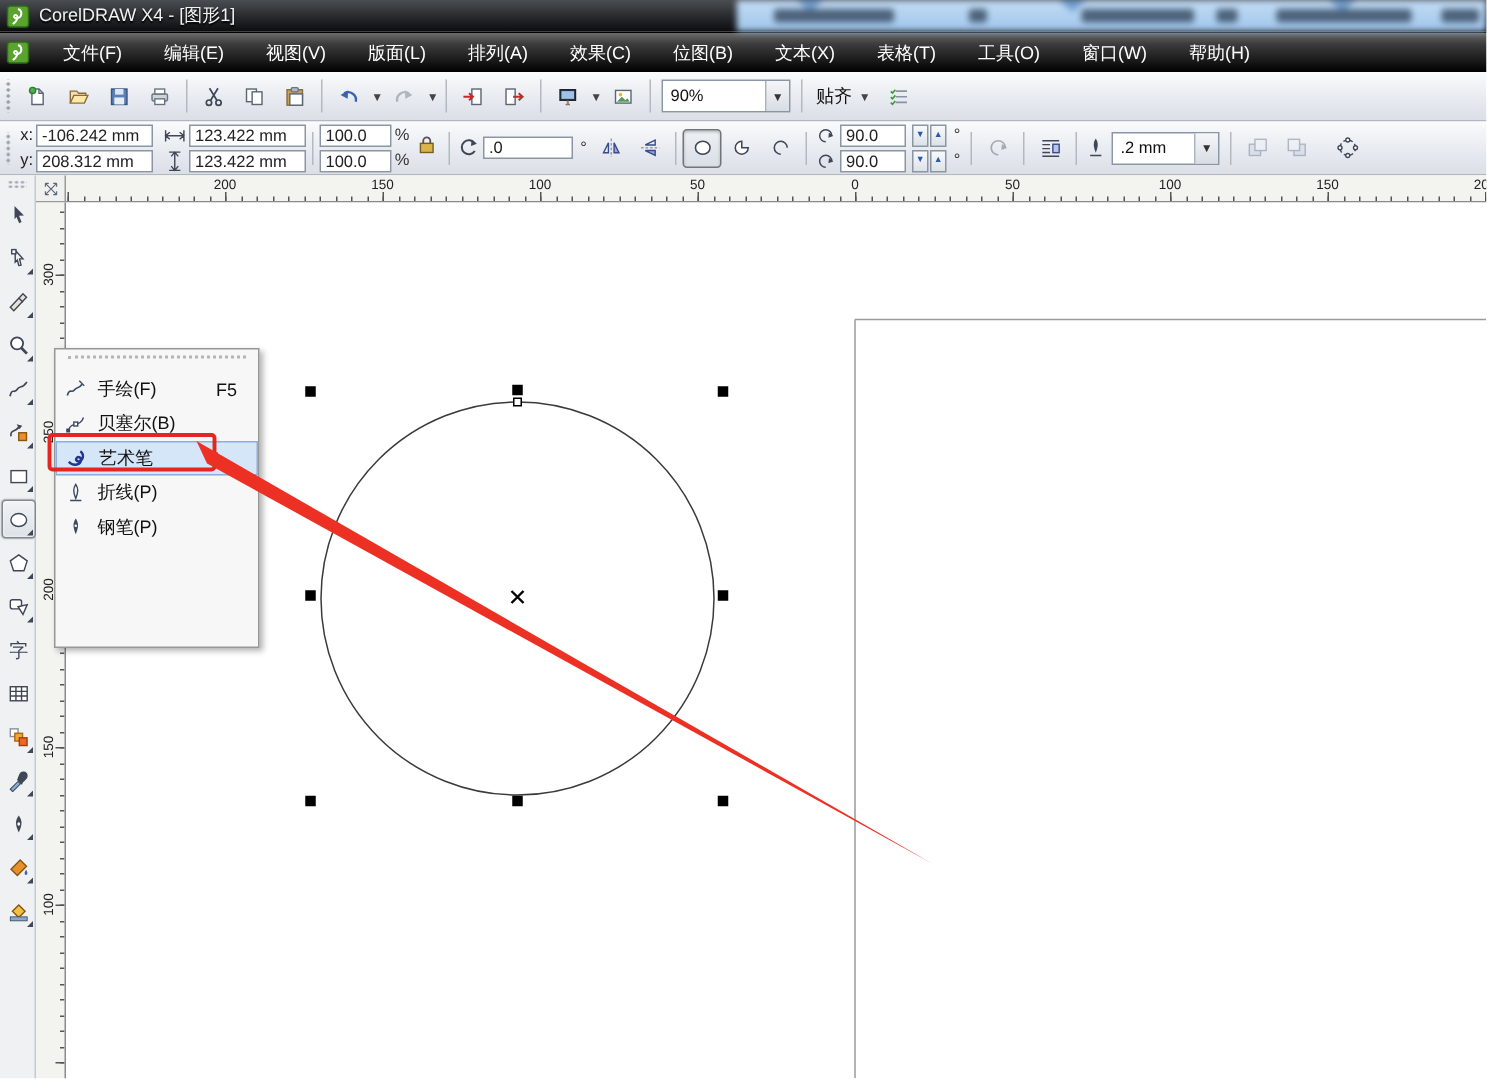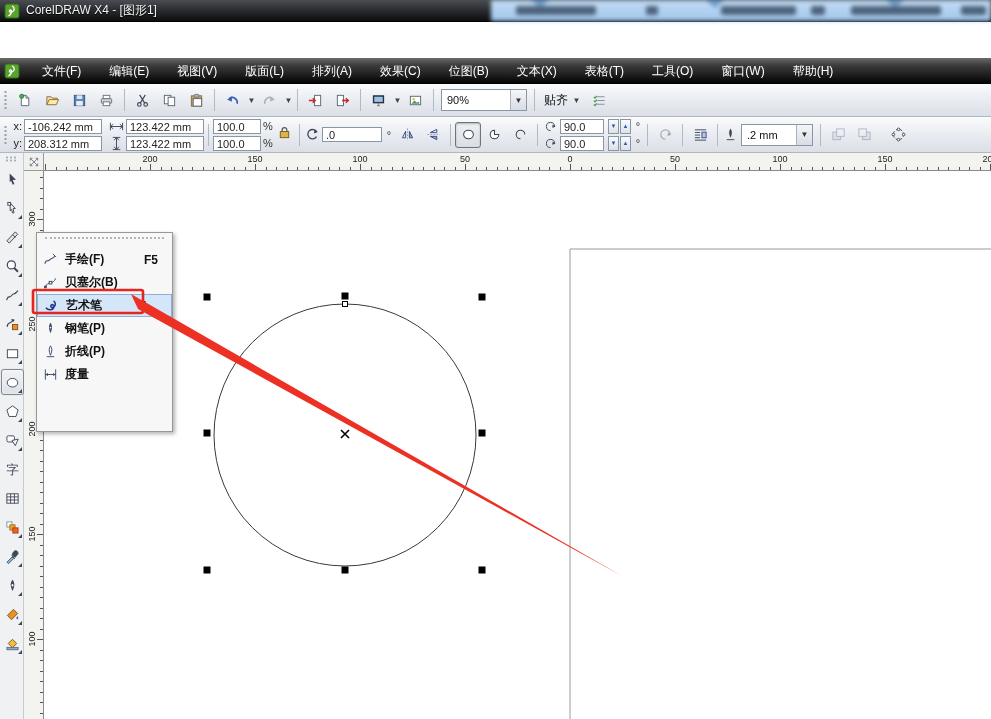--- a/index.html
+++ b/index.html
@@ -13,21 +13,21 @@
     color:#fff;display:flex;align-items:center;position:relative;border-bottom:1px solid #000;box-sizing:border-box;}
   #titlebar .app-ico{width:16px;height:16px;margin:0 6px 0 4px;flex:0 0 auto;}
   #titlebar .title-text{font-size:12px;color:#f2f2f2;text-shadow:0 1px 1px #000;white-space:nowrap;}
   .blurzone{position:absolute;right:0;top:0;width:500px;height:21px;overflow:hidden;filter:blur(2px);}
   .blurzone .bz-bg{position:absolute;inset:0;background:linear-gradient(#c3dcf4,#9fc6ec);}
   .blurzone .bz-blob{position:absolute;top:6px;height:9px;background:#3c4f66;border-radius:2px;opacity:.85;}
   .blurzone .bz-tri{position:absolute;top:0;width:0;height:0;border-left:9px solid transparent;border-right:9px solid transparent;border-top:8px solid #6f9fd0;}
 
   
   #menubar{height:26px;background:linear-gradient(#6b6b6b,#3c3c3c 28%,#161616 75%,#000);
-    display:flex;align-items:center;color:#fff;margin-top:36px;}
+    display:flex;align-items:center;color:#fff;}
   #menubar .app-ico{width:17px;height:17px;margin:0 8px 0 3px;flex:0 0 auto;}
   .menu-item{padding:4px 14px;color:#fff;font-size:12px;cursor:default;white-space:nowrap;}
 
   
   .bar{display:flex;align-items:center;background:linear-gradient(#fafbfc,#e9ecf1 50%,#dbdfe6);
     border-bottom:1px solid #b2b7bf;box-sizing:border-box;}
   #toolbar{height:33px;}
   #propbar{height:36px;font-size:11px;color:#222;}
   .grip{width:5px;height:22px;margin:0 4px 0 3px;
     background-image:radial-gradient(circle,#9aa0a8 1px,transparent 1.2px);
@@ -88,21 +88,21 @@
   .tick-l{position:absolute;right:0;height:1px;background:#555;}
   .rlab-t{position:absolute;top:1px;font-size:9px;color:#222;transform:translateX(-50%);}
   .rlab-l{position:absolute;font-size:9px;color:#222;transform:translate(-50%,-50%) rotate(-90deg);left:8px;}
   #canvas{position:absolute;left:20px;top:18px;right:0;bottom:0;background:#ffffff;overflow:hidden;}
   #canvas svg{display:block;}
 
   
   #flyout{position:absolute;left:36px;top:232px;width:137px;height:200px;background:#f7f7f7;
     border:1px solid #979797;box-shadow:2px 2px 4px rgba(0,0,0,.3);z-index:40;box-sizing:border-box;}
   .fly-handle{height:4px;margin:4px 8px 5px 8px;border-top:2px dotted #b5b5b5;}
-  .fly-item{display:flex;align-items:center;height:23px;padding:0 2px 0 4px;position:relative;font-weight:bold;}
+  .fly-item{display:flex;align-items:center;height:23px;padding:0 2px 0 4px;position:relative;}
   .fly-item .icon{width:18px;height:18px;margin-right:6px;}
   .fly-item .fly-label{flex:1;color:#111;font-size:12px;white-space:nowrap;}
   .fly-item .fly-short{width:26px;color:#111;font-size:12px;}
   .fly-item.hl{background:#d5e6f8;border:1px solid #8ab0dd;box-sizing:border-box;}
 
   
   #red-overlay{position:absolute;inset:0;z-index:60;pointer-events:none;}
 </style>
 </head>
 <body>
@@ -903,46 +903,35 @@
             <svg viewBox="0 0 16 16" width="15" height="15">
               <path d="M2 10.5 C4.5 13.5 9.5 13.2 10.5 10.2 C11.3 7.8 9 6.2 7.6 7.8 C6.4 9.2 8.2 11 10.2 9.8 C12.8 8.2 12.6 4.6 10.2 3" fill="none" stroke="#23368f" stroke-width="1.7"></path>
             </svg>
           </span>
           <span class="fly-label">艺术笔</span>
           <span class="fly-short">I</span>
         </div>
         <div class="fly-item">
           <span class="icon">
             <svg viewBox="0 0 16 16" width="15" height="15">
+              <path d="M8 2 C9.8 4.8 10 7 8 12 C6 7 6.2 4.8 8 2 Z" fill="none" stroke="#3a4b66"></path>
+              <path d="M4 13.5 h8" stroke="#3a4b66"></path>
+            </svg>
+          </span>
+          <span class="fly-label">折线(P)</span>
+          <span class="fly-short"></span>
+        </div>
+        <div class="fly-item">
+          <span class="icon">
+            <svg viewBox="0 0 16 16" width="15" height="15">
               <path d="M8 1.8 C10 4.8 10.3 7.5 8 13 C5.7 7.5 6 4.8 8 1.8 Z" fill="#3a4b66"></path>
               <circle cx="8" cy="7" r=".9" fill="#fff"></circle>
             </svg>
           </span>
           <span class="fly-label">钢笔(P)</span>
-          <span class="fly-short"></span>
-        </div>
-        <div class="fly-item">
-          <span class="icon">
-            <svg viewBox="0 0 16 16" width="15" height="15">
-              <path d="M8 2 C9.8 4.8 10 7 8 12 C6 7 6.2 4.8 8 2 Z" fill="none" stroke="#3a4b66"></path>
-              <path d="M4 13.5 h8" stroke="#3a4b66"></path>
-            </svg>
-          </span>
-          <span class="fly-label">折线(P)</span>
-          <span class="fly-short"></span>
-        </div>
-        <div class="fly-item">
-          <span class="icon">
-            <svg viewBox="0 0 16 16" width="15" height="15">
-              <path d="M2.5 2.5 v11 M13.5 2.5 v11 M2.5 8 h11" stroke="#3a4b66" fill="none"></path>
-              <path d="M2.5 8 l2.8 -1.6 v3.2 Z" fill="#3a4b66"></path>
-              <path d="M13.5 8 l-2.8 -1.6 v3.2 Z" fill="#3a4b66"></path>
-            </svg>
-          </span>
-          <span class="fly-label">度量</span>
           <span class="fly-short"></span>
         </div>
       </div>
   </div>
 
   <svg id="red-overlay" width="991" height="719" viewBox="0 0 991 719">
     <rect x="33" y="290" width="110" height="23" rx="2" fill="none" stroke="#e52620" stroke-width="2.6"></rect>
     <polygon points="131,294 138,309 622,576" fill="#ed3024"></polygon>
   </svg>
 </div>

